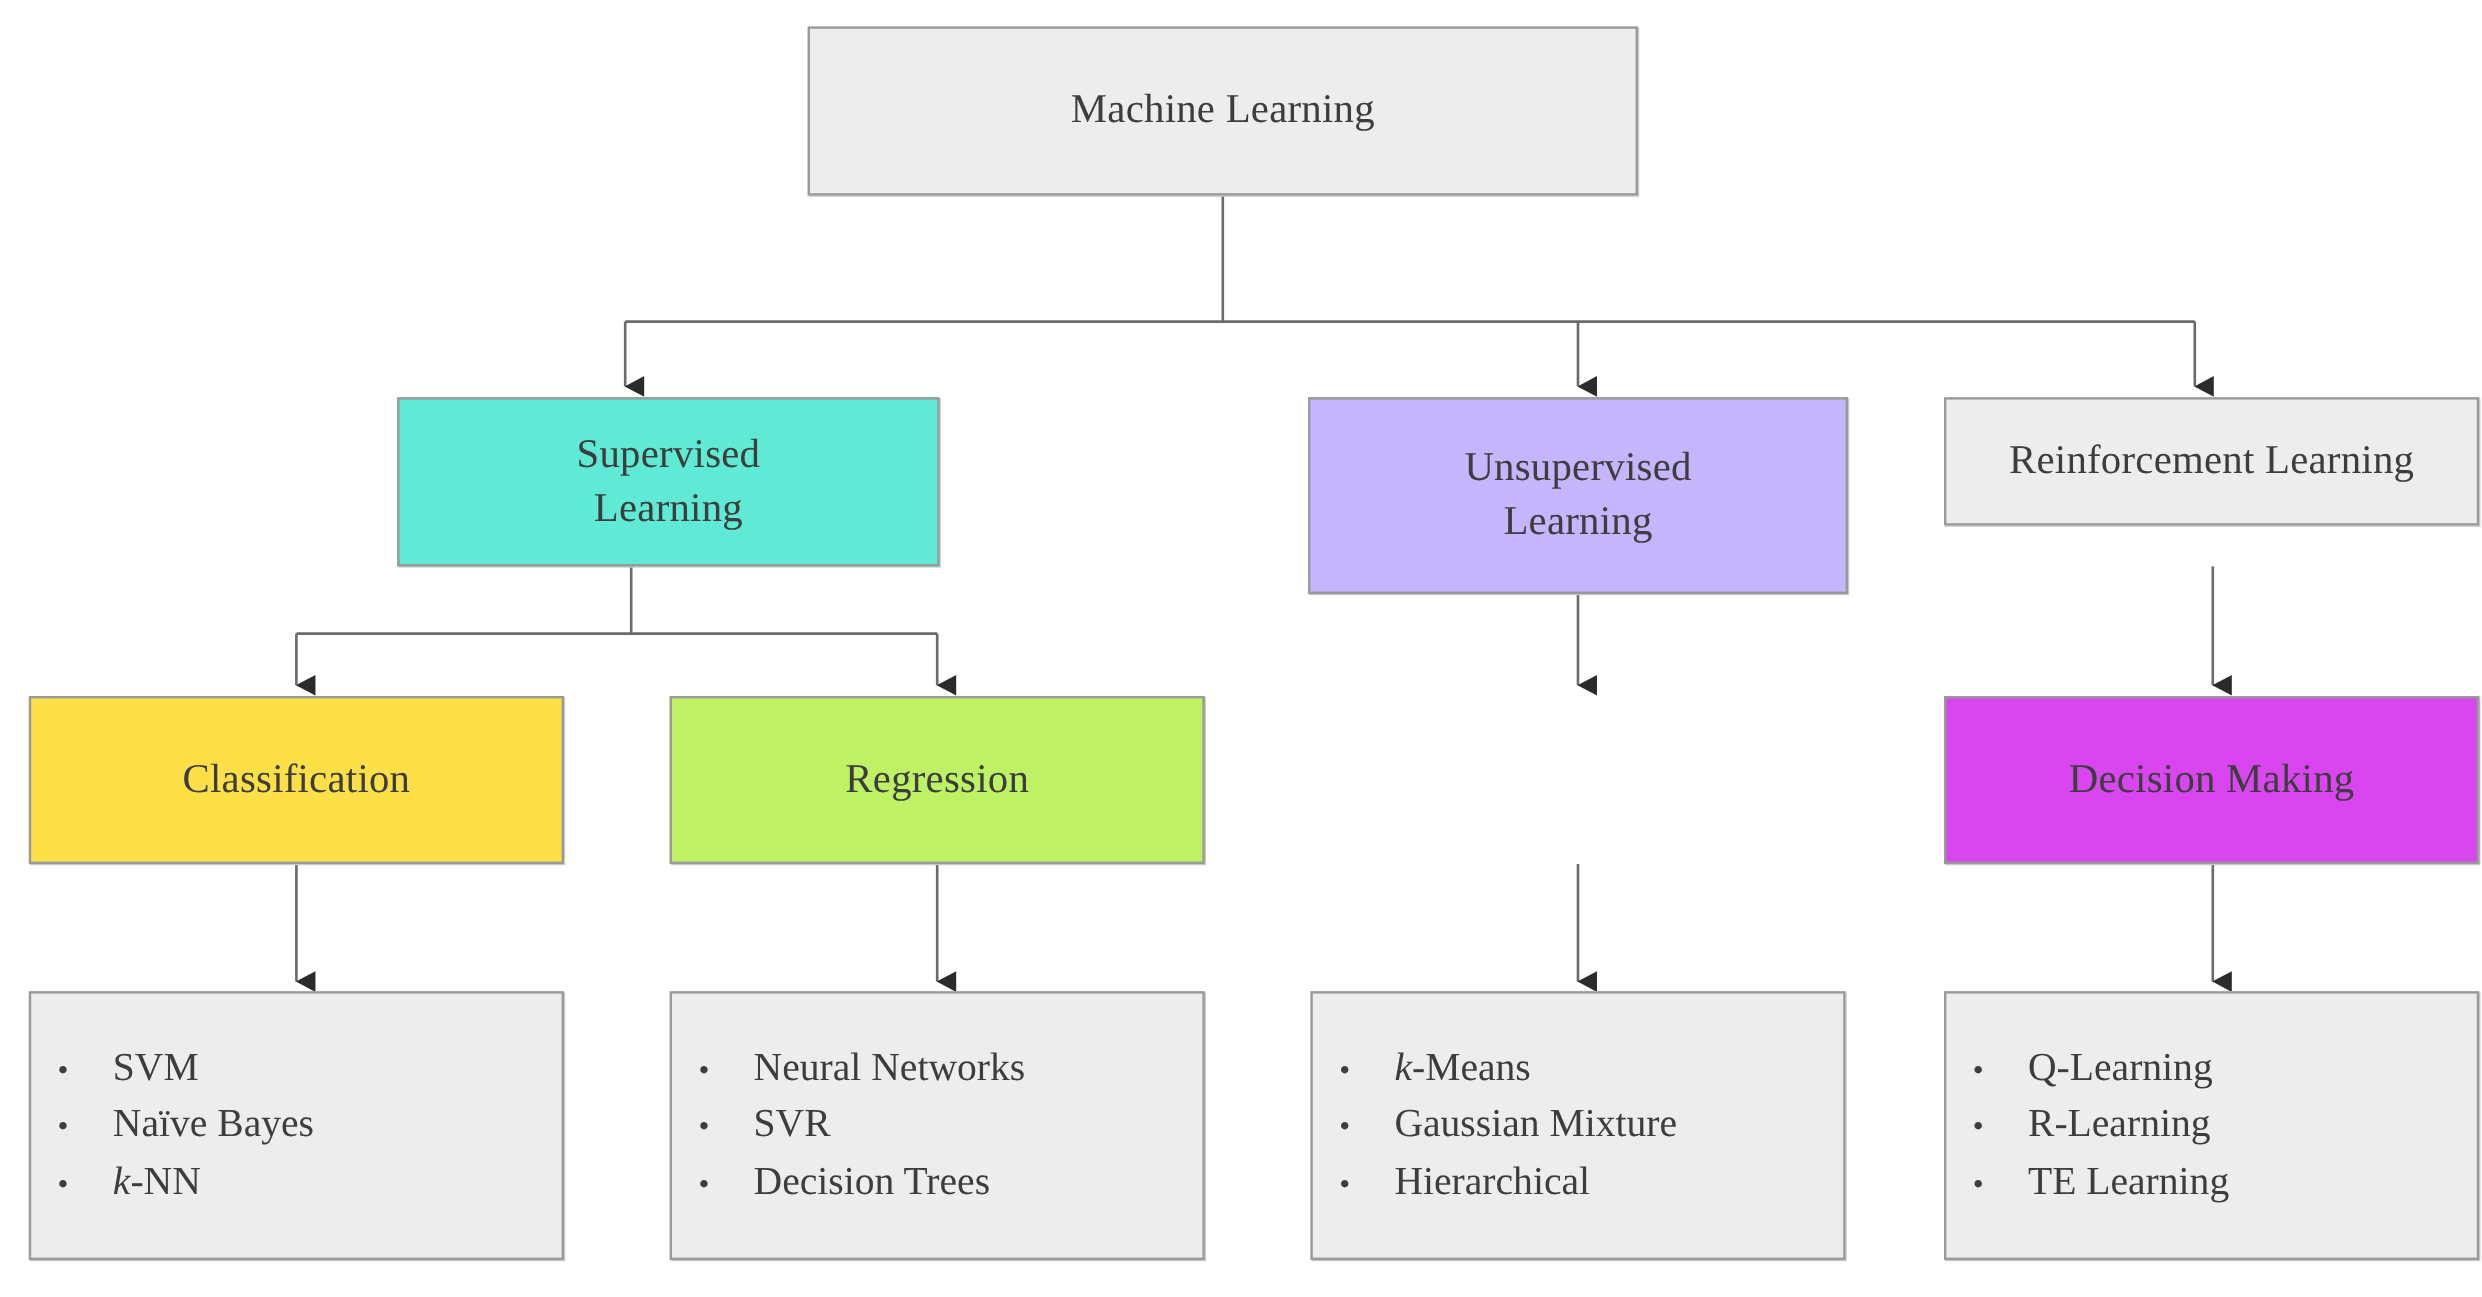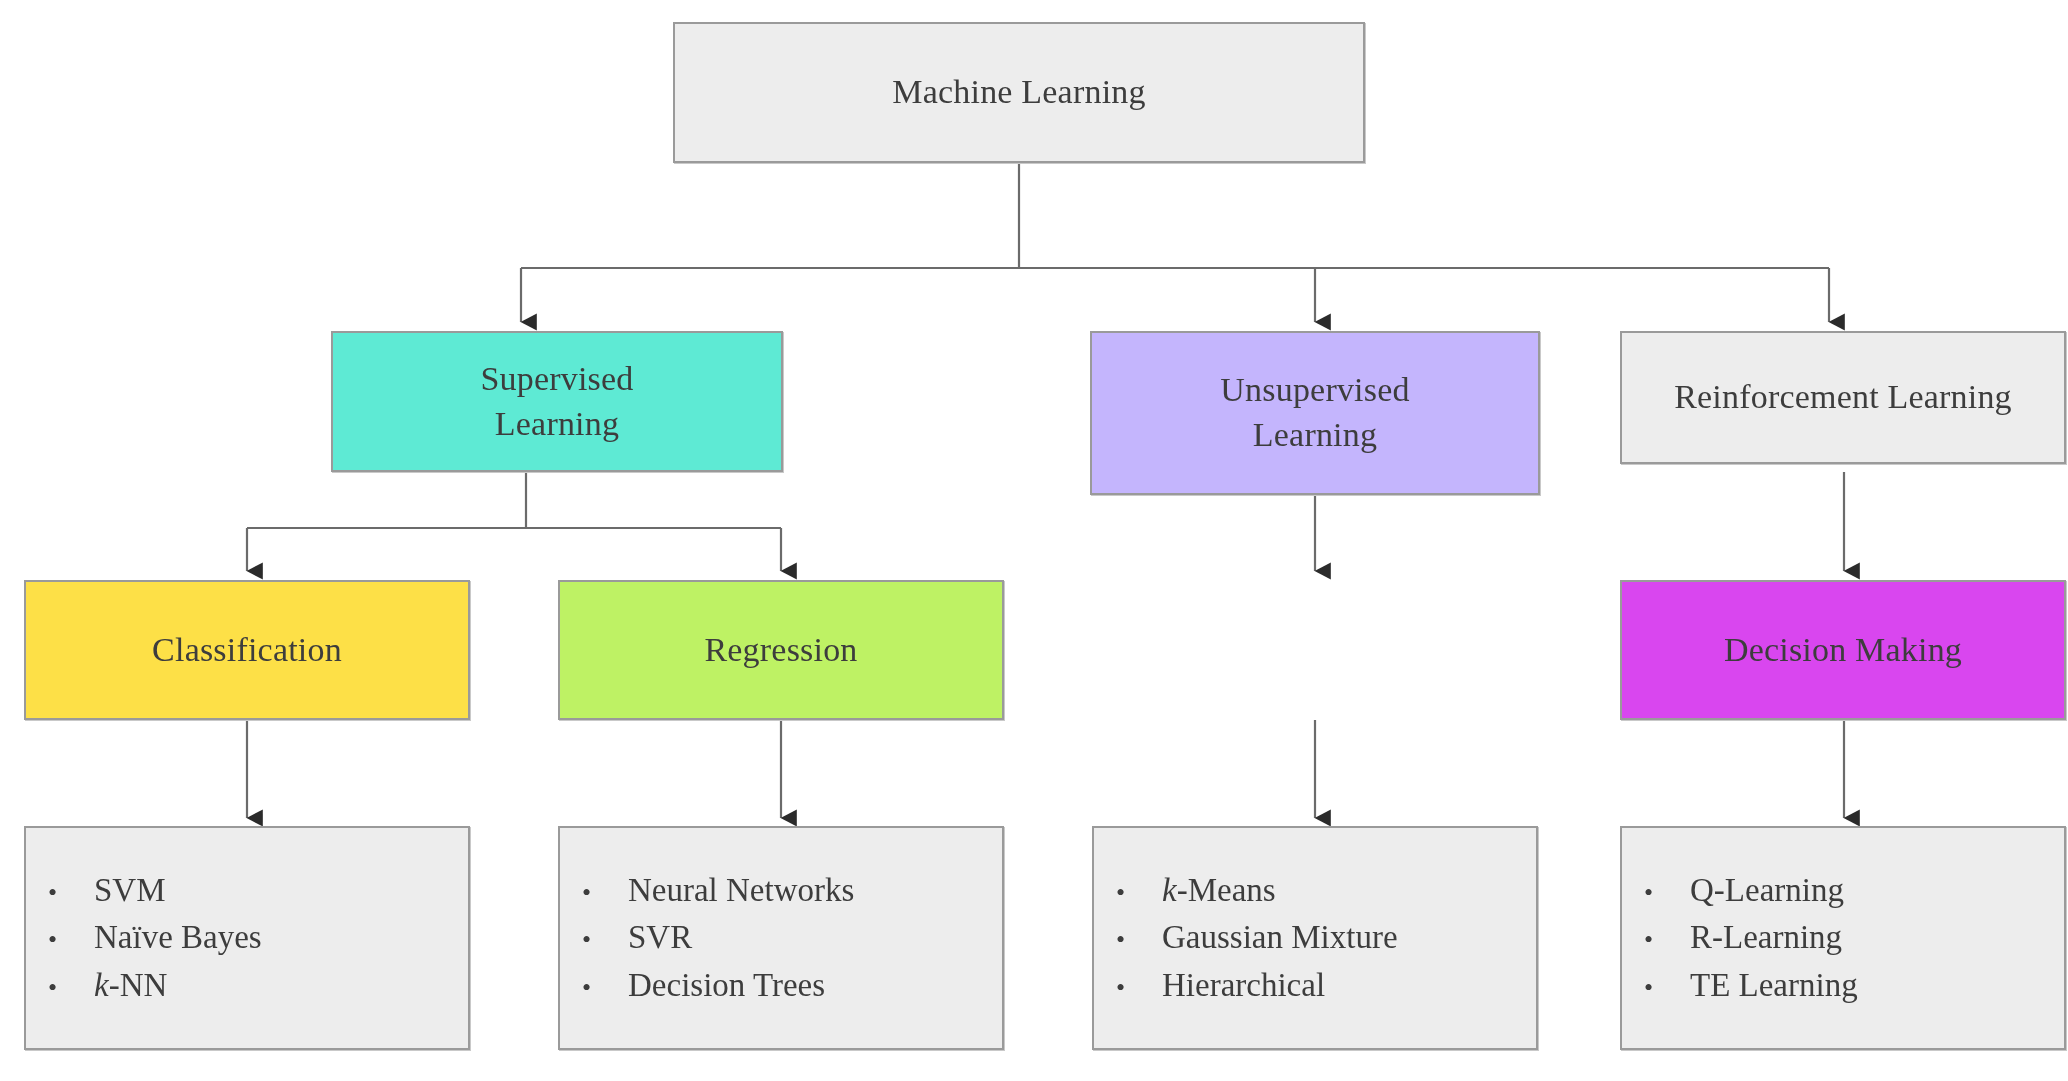--- a/index.html
+++ b/index.html
@@ -118,21 +118,21 @@
   <div class="node center-text" style="left: 300px; top: 331px; width: 452px; height: 141px; background: #5eead4; border-color: rgb(154, 154, 154); color: rgb(61, 61, 61); margin-left: 31px;">
     <div class="node-label">Supervised
 Learning</div>
   </div>
 
   <div class="node center-text" style="left: 1090px; top: 331px; width: 450px; height: 164px; background: #c4b5fd; border-color: rgb(154, 154, 154); color: rgb(61, 61, 61);">
     <div class="node-label">Unsupervised
 Learning</div>
   </div>
 
-  <div class="node center-text" style="left: 1620px; top: 331px; width: 446px; height: 133px; background: rgb(237, 237, 237); border-color: rgb(154, 154, 154); color: rgb(61, 61, 61);">
+  <div class="node center-text" style="left: 1620px; top: 331px; width: 446px; height: 107px; background: rgb(237, 237, 237); border-color: rgb(154, 154, 154); color: rgb(61, 61, 61);">
     <div class="node-label">Reinforcement Learning</div>
   </div>
 
   <div class="node center-text" style="left: 24px; top: 580px; width: 446px; height: 140px; background: #fde047; border-color: rgb(154, 154, 154); color: rgb(61, 61, 61);">
     <div class="node-label">Classification</div>
   </div>
 
   <div class="node center-text" style="left: 558px; top: 580px; width: 446px; height: 140px; background: #bef264; border-color: rgb(154, 154, 154); color: rgb(61, 61, 61);">
     <div class="node-label">Regression</div>
   </div>

